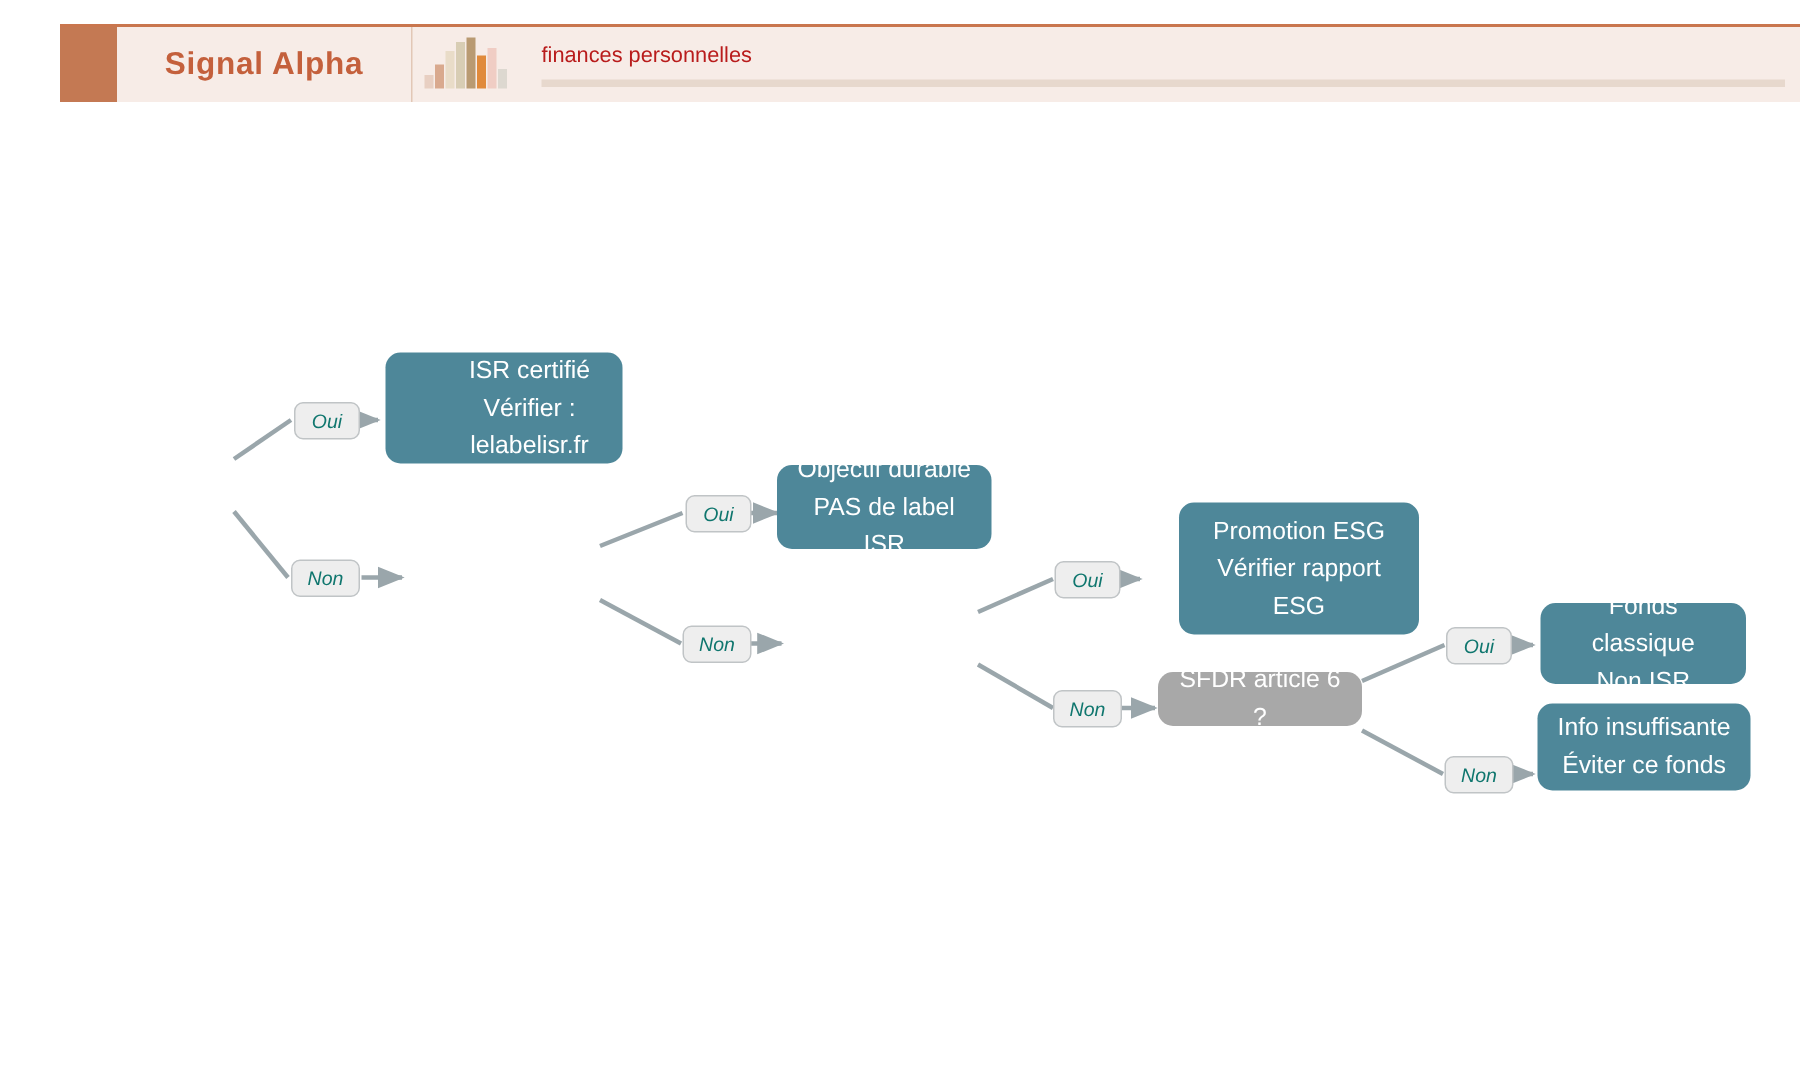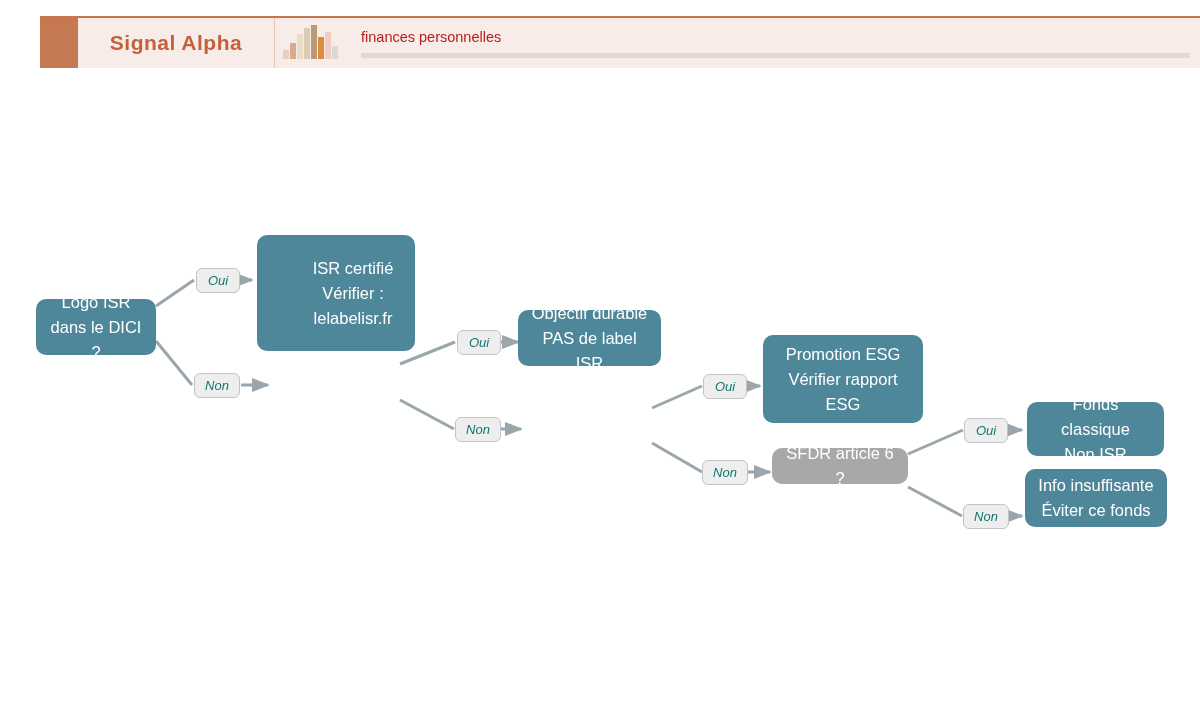--- a/index.html
+++ b/index.html
@@ -191,35 +191,32 @@
       <path d="M 747 472 L 770 472" marker-end="url(#arrow)"></path>
 
       <path d="M 908 454 L 963 430"></path>
       <path d="M 1008 430 L 1022 430" marker-end="url(#arrow)"></path>
 
       <path d="M 908 487 L 962 516"></path>
       <path d="M 1008 516 L 1022 516" marker-end="url(#arrow)"></path>
     </g>
   </svg>
 
-  <div class="node teal" style="left:36px; top:299px; width:120px; height:56px;">
-    <span class="label">Logo ISR<br>dans le DICI ?</span>
-  </div>
-
-  <div class="node teal" style="left:257px; top:235px; width:158px; height:116px;padding-left:44px;">
+
+  <div class="node teal" style="left:257px; top:235px; width:158px; height:74px;padding-left:44px;">
     <span class="label">ISR certifié<br>Vérifier :<br>lelabelisr.fr</span>
   </div>
 
 
   <div class="node teal" style="left:518px; top:310px; width:143px; height:56px;">
     <span class="label">Objectif durable<br>PAS de label ISR</span>
   </div>
 
 
-  <div class="node teal" style="left:763px; top:335px; width:160px; height:88px;">
+  <div class="node teal" style="left:786px; top:335px; width:160px; height:88px;">
     <span class="label">Promotion ESG<br>Vérifier rapport<br>ESG</span>
   </div>
 
   <div class="node gray" style="left:772px; top:448px; width:136px; height:36px;">
     <span class="label">SFDR article 6 ?</span>
   </div>
 
   <div class="node teal" style="left:1027px; top:402px; width:137px; height:54px;">
     <span class="label">Fonds classique<br>Non ISR</span>
   </div>

